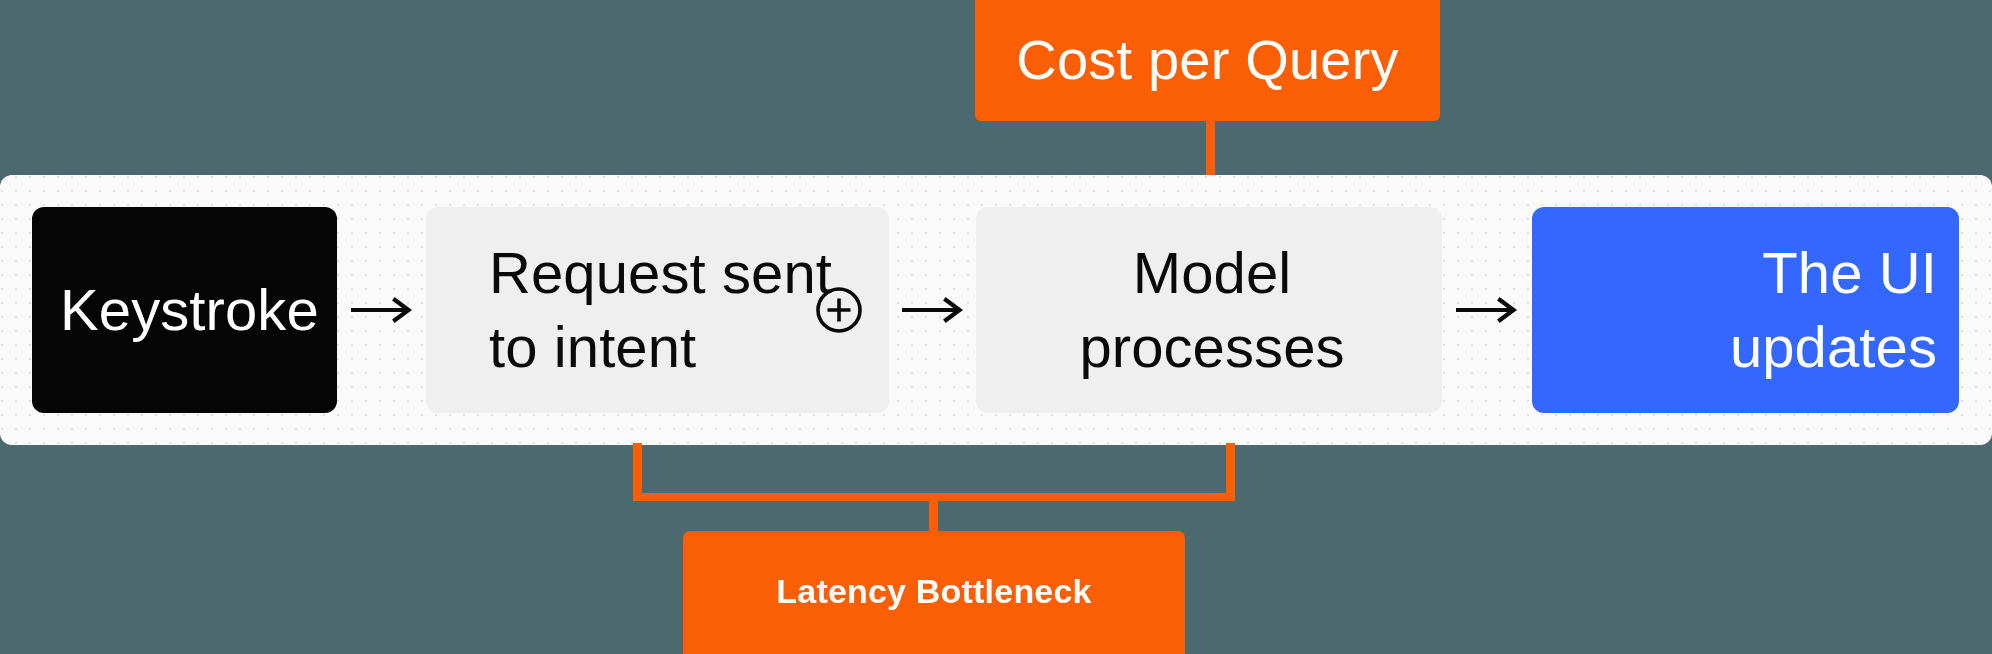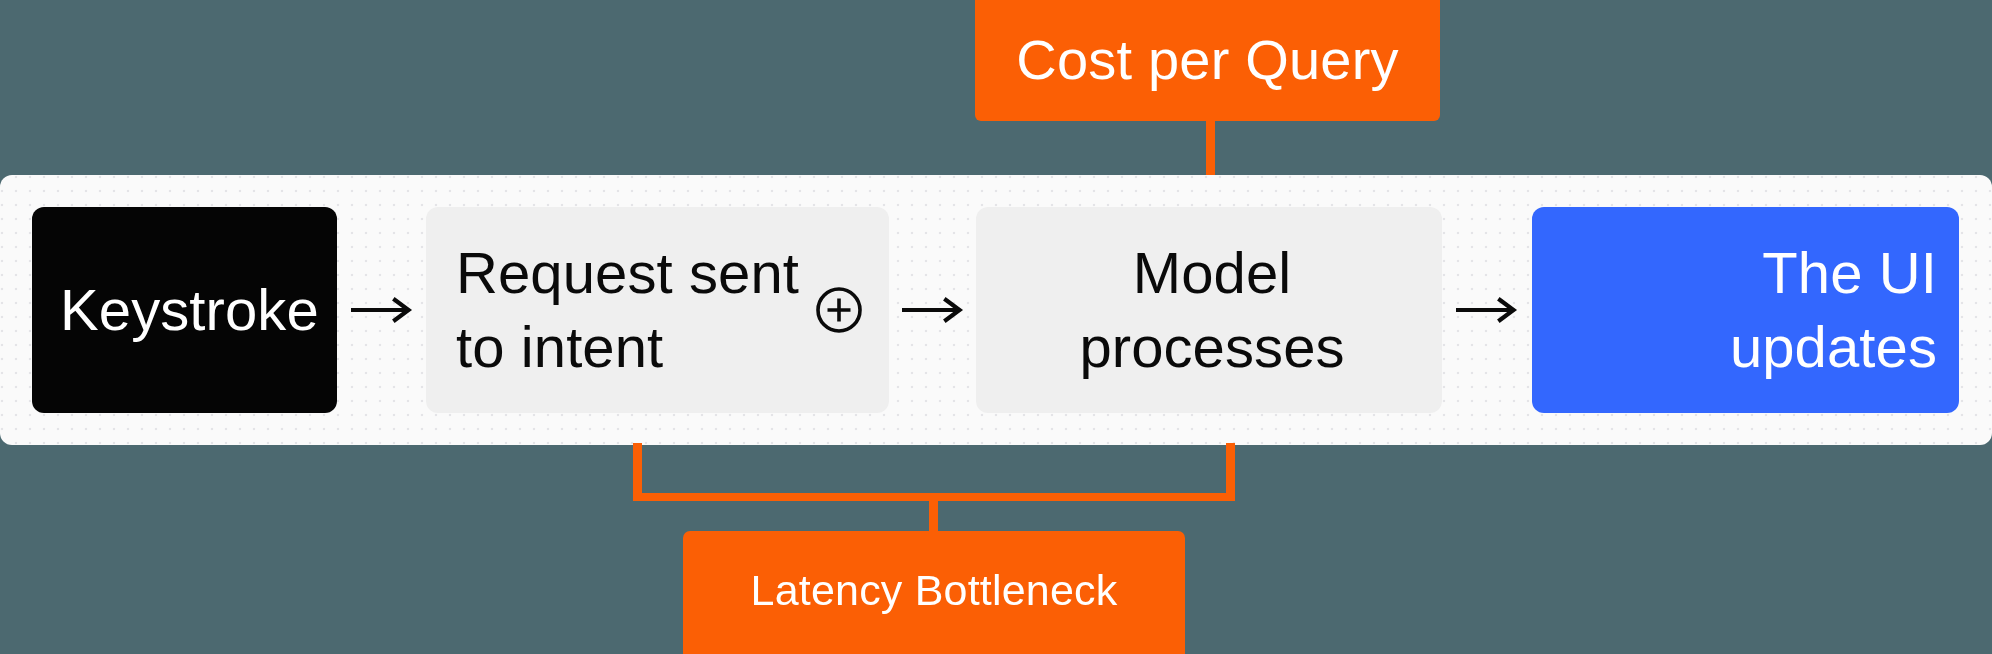--- a/index.html
+++ b/index.html
@@ -96,21 +96,21 @@
   }
   .step-dark .step-text { color: #ffffff; }
 
   .step-grey {
     background: #efefef;
     padding-left: 30px;
     padding-right: 24px;
   }
   .step-grey .step-text { color: #0a0a0a; }
 
-  .step-grey-1 { width: 463px; }
+  .step-grey-1 { width: 463px; justify-content: center; }
   .step-grey-2 { width: 466px; text-align: center; }
 
   .step-blue {
     width: 427px;
     background: #3367fe;
     padding-left: 30px;
     padding-right: 22px;
     text-align: right;
   }
   .step-blue .step-text { color: #ffffff; }
@@ -180,26 +180,27 @@
     height: 131px;
     background: #fb5f05;
     border-radius: 7px;
     display: flex;
     align-items: center;
     justify-content: center;
     box-sizing: border-box;
   }
   .callout-bottom .label {
     color: #ffffff;
-    font-size: 43px;
+    font-size: 34px;
     line-height: 1;
     letter-spacing: 0.2px;
     white-space: nowrap;
     position: relative;
     top: -6px;
+    font-weight: bold;
   }
 </style>
 </head>
 <body>
 
 <div id="root">
 
   <div class="callout-top">
     <span class="label">Cost per Query</span>
   </div>

